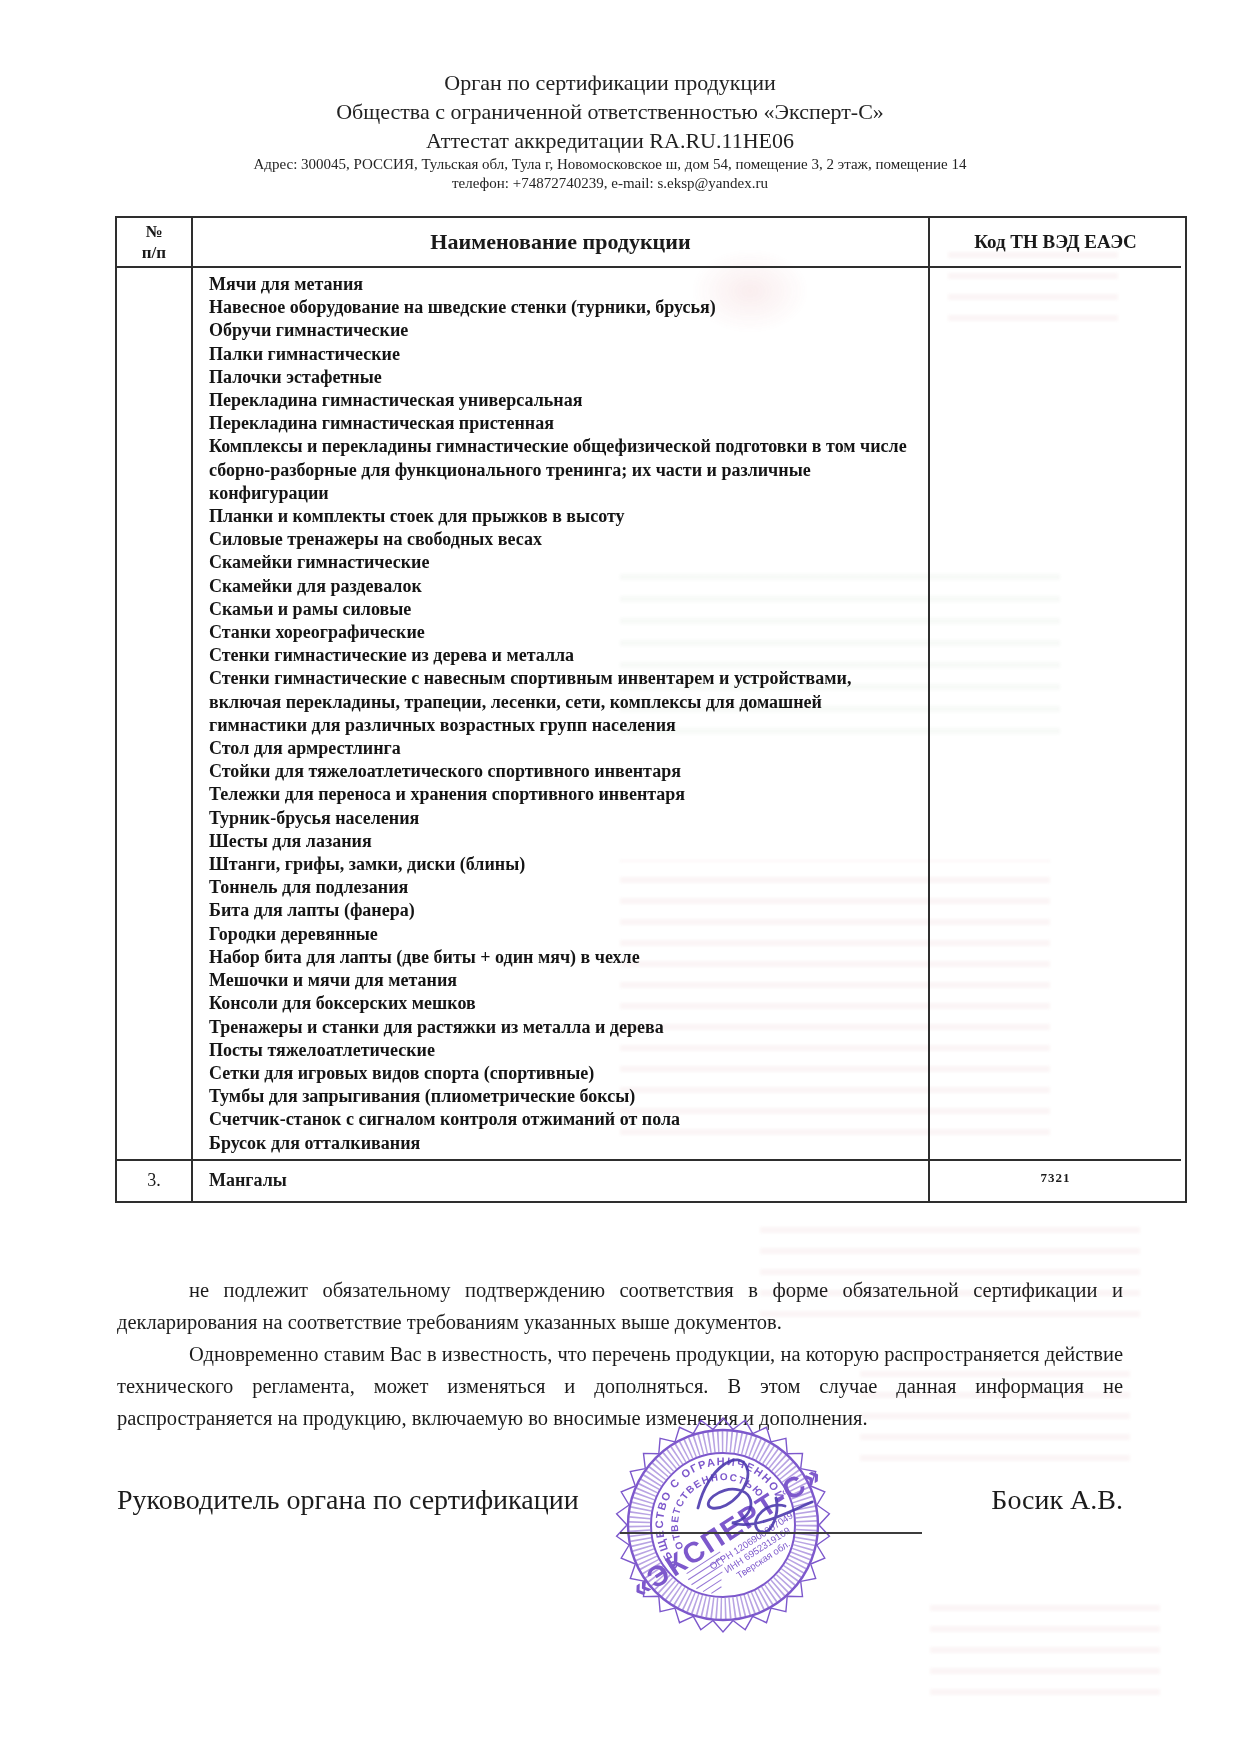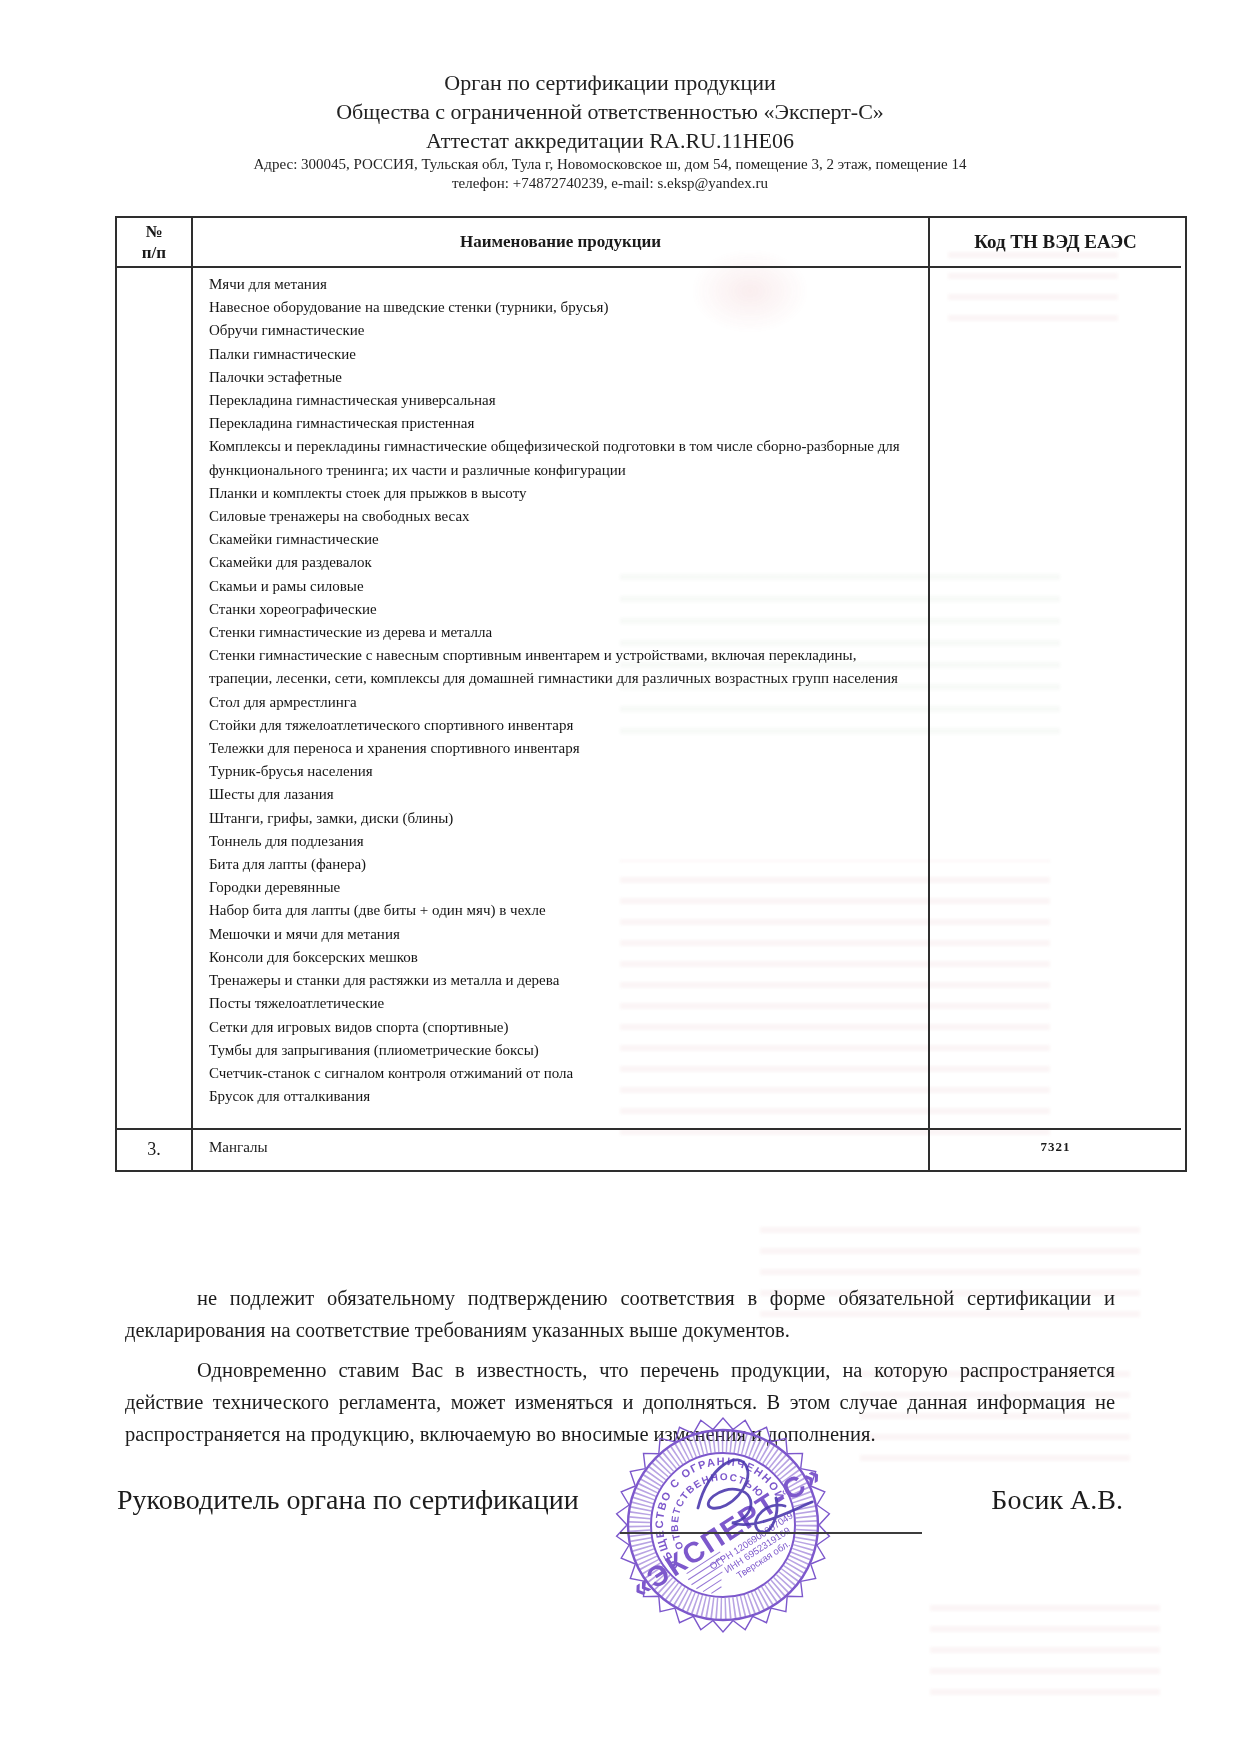--- a/index.html
+++ b/index.html
@@ -10,34 +10,34 @@
   .doc-header .h-line{font-size:22px;line-height:29px;color:#222;}
   .doc-header .h-sub{font-size:15px;line-height:19px;color:#242424;}
   
   .prod-table{position:absolute;left:115px;top:216px;width:1068px;border:2px solid #2e2e2e;
               display:grid;grid-template-columns:76px 737px 251px;}
   .cell{border-right:2px solid #2e2e2e;box-sizing:border-box;}
   .cell:nth-child(3n){border-right:none;}
   .th{border-bottom:2px solid #2e2e2e;display:flex;align-items:center;justify-content:center;
       text-align:center;font-weight:bold;min-height:50px;}
   .th-num{font-size:17px;line-height:21px;white-space:pre-line;}
-  .th-name{font-size:17px;}
+  .th-name{font-size:22px;}
   .th-code{font-size:19px;}
   .body-num{padding-top:8px;text-align:center;font-size:18px;}
-  .body-name{padding:5px 6px 20px 16px;font-size:15px;}
+  .body-name{padding:5px 6px 4px 16px;font-size:18px;font-weight:bold;}
   .product-line{line-height:23.2px;color:#151515;}
   .body-code{}
   .row3{border-top:2px solid #2e2e2e;min-height:42px;}
   .row3.body-num{padding-top:9px;}
   .row3.body-name{padding-top:9px;padding-bottom:0;}
   .row3.body-code{text-align:center;padding-top:9px;font-size:13px;font-weight:bold;letter-spacing:1px;}
   
   .para-block{position:absolute;left:117px;top:1274px;width:1006px;font-size:20.5px;line-height:32px;
               text-align:justify;color:#1c1c1c;}
-  .para-block p{margin:8px;text-indent:72px;}
+  .para-block p{margin:0;text-indent:72px;}
   
   .sig-row{position:absolute;left:117px;top:1484px;width:1006px;display:flex;justify-content:space-between;
            font-size:28px;color:#1c1c1c;}
   .sig-line{position:absolute;left:620px;top:1532px;width:302px;height:2px;background:#3c3c3c;z-index:3;}
   
   .stamp-svg{position:absolute;left:580px;top:1390px;z-index:2;}
   :root{--stamp-color:#7d58cc;}
   .stamp-stroke{stroke:var(--stamp-color);fill:none;}
   .stamp-text{fill:var(--stamp-color);font-family:"Liberation Sans","DejaVu Sans",sans-serif;}
   

